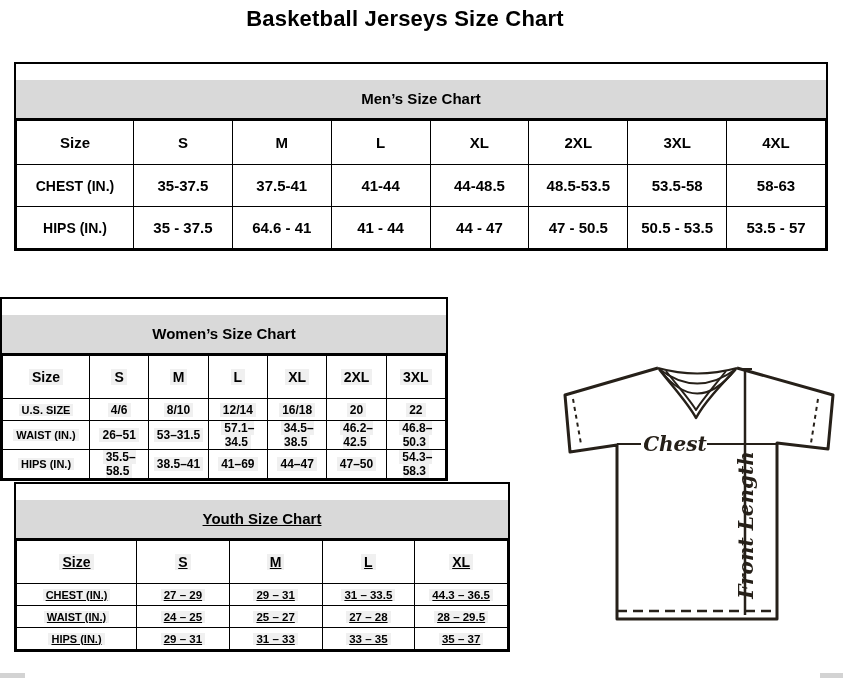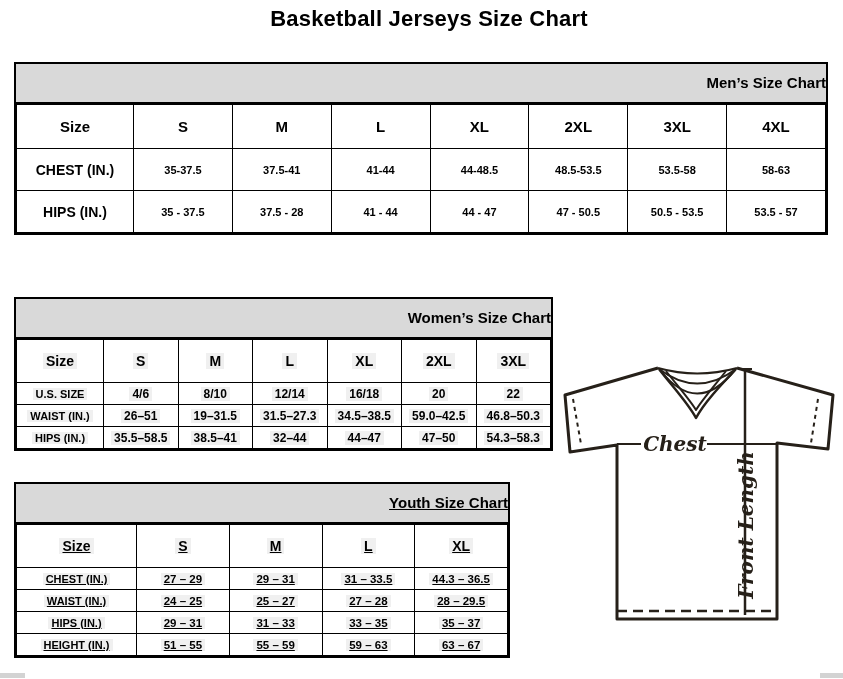--- a/index.html
+++ b/index.html
@@ -2,44 +2,44 @@
 <html><head>
 <meta charset="utf-8">
 <style>
   html,body{margin:0;padding:0;}
   body{
     width:843px;height:679px;position:relative;background:#ffffff;
     font-family:"Liberation Sans", sans-serif;color:#000;overflow:hidden;
   }
   .page-title{
     position:absolute;top:6px;left:0;width:810px;text-align:center;
-    font-size:22px;font-weight:bold;letter-spacing:.2px;padding-left:24px;
+    font-size:22px;font-weight:bold;letter-spacing:.2px;
   }
   .chart-wrap{
     position:absolute;border:2px solid #000;box-sizing:border-box;background:#fff;
   }
   .wrap-mens{left:14px;top:62px;width:814px;}
-  .wrap-womens{left:14px;top:297px;width:539px;}
+  .wrap-womens{left:0;top:297px;width:448px;}
   .wrap-youth{left:14px;top:482px;width:496px;text-decoration:underline;}
   .caption{
-    height:38px;line-height:38px;text-align:right;font-weight:bold;font-size:15px;
-    background:#d9d9d9;border-bottom:2px solid #000;
+    height:38px;line-height:38px;text-align:center;font-weight:bold;font-size:15px;
+    background:#d9d9d9;border-bottom:2px solid #000;margin-top:16px;
   }
   table{border-collapse:collapse;width:100%;table-layout:fixed;}
   th,td{
     border:1.5px solid #000;text-align:center;vertical-align:middle;
     font-weight:bold;padding:0;
   }
   
   .t-mens col.label-col{width:117px;}
   .t-mens thead tr{height:44px;}
   .t-mens thead th{font-size:15px;}
   .t-mens tbody tr{height:42px;}
   .t-mens tbody th{font-size:14px;}
-  .t-mens tbody td{font-size:11px;}
+  .t-mens tbody td{font-size:15px;}
   
   .t-womens col.label-col{width:87px;}
   .t-womens thead tr{height:43px;}
   .t-womens thead th{font-size:14px;}
   .t-womens tbody tr{height:22px;margin-top:34px;}
   .t-womens tbody th{font-size:11px;}
   .t-womens tbody td{font-size:12px;}
   
   .t-youth col.label-col{width:120px;}
   .t-youth thead tr{height:43px;}
@@ -87,21 +87,21 @@
           <td>37.5-41</td>
           <td>41-44</td>
           <td>44-48.5</td>
           <td>48.5-53.5</td>
           <td>53.5-58</td>
           <td>58-63</td>
         </tr>
         <tr>
           <th>HIPS (IN.)</th>
           <td>35 - 37.5</td>
-          <td>37.5 - 28</td>
+          <td>64.6 - 41</td>
           <td>41 - 44</td>
           <td>44 - 47</td>
           <td>47 - 50.5</td>
           <td>50.5 - 53.5</td>
           <td>53.5 - 57</td>
         </tr>
       </tbody>
     </table>
 </div>
 
@@ -129,31 +129,31 @@
           <td><span class="hl">4/6</span></td>
           <td><span class="hl">8/10</span></td>
           <td><span class="hl">12/14</span></td>
           <td><span class="hl">16/18</span></td>
           <td><span class="hl">20</span></td>
           <td><span class="hl">22</span></td>
         </tr>
         <tr>
           <th><span class="hl">WAIST (IN.)</span></th>
           <td><span class="hl">26–51</span></td>
-          <td><span class="hl">19–31.5</span></td>
-          <td><span class="hl">31.5–27.3</span></td>
+          <td><span class="hl">53–31.5</span></td>
+          <td><span class="hl">57.1–34.5</span></td>
           <td><span class="hl">34.5–38.5</span></td>
-          <td><span class="hl">59.0–42.5</span></td>
+          <td><span class="hl">46.2–42.5</span></td>
           <td><span class="hl">46.8–50.3</span></td>
         </tr>
         <tr>
           <th><span class="hl">HIPS (IN.)</span></th>
           <td><span class="hl">35.5–58.5</span></td>
           <td><span class="hl">38.5–41</span></td>
-          <td><span class="hl">32–44</span></td>
+          <td><span class="hl">41–69</span></td>
           <td><span class="hl">44–47</span></td>
           <td><span class="hl">47–50</span></td>
           <td><span class="hl">54.3–58.3</span></td>
         </tr>
       </tbody>
     </table>
 </div>
 
 <div class="chart-wrap wrap-youth">
   <div class="caption">Youth Size Chart</div>
@@ -186,27 +186,20 @@
           <td><span class="hl">27 – 28</span></td>
           <td><span class="hl">28 – 29.5</span></td>
         </tr>
         <tr>
           <th><span class="hl">HIPS (IN.)</span></th>
           <td><span class="hl">29 – 31</span></td>
           <td><span class="hl">31 – 33</span></td>
           <td><span class="hl">33 – 35</span></td>
           <td><span class="hl">35 – 37</span></td>
         </tr>
-        <tr>
-          <th><span class="hl">HEIGHT (IN.)</span></th>
-          <td><span class="hl">51 – 55</span></td>
-          <td><span class="hl">55 – 59</span></td>
-          <td><span class="hl">59 – 63</span></td>
-          <td><span class="hl">63 – 67</span></td>
-        </tr>
       </tbody>
     </table>
 </div>
 
 <svg class="jersey" viewBox="0 0 285 268" xmlns="http://www.w3.org/2000/svg">
   <g fill="none" stroke="#262019" stroke-linejoin="round" stroke-linecap="butt">
 
     <path stroke-width="3" d="M 103,13 L 10,40 L 15,97 L 62,90 L 62,264 L 222,264 L 222,88 L 273,94 L 278,40 L 182,13"></path>
 
     <path stroke-width="2" d="M 103,13 Q 142,24 182,13"></path>

